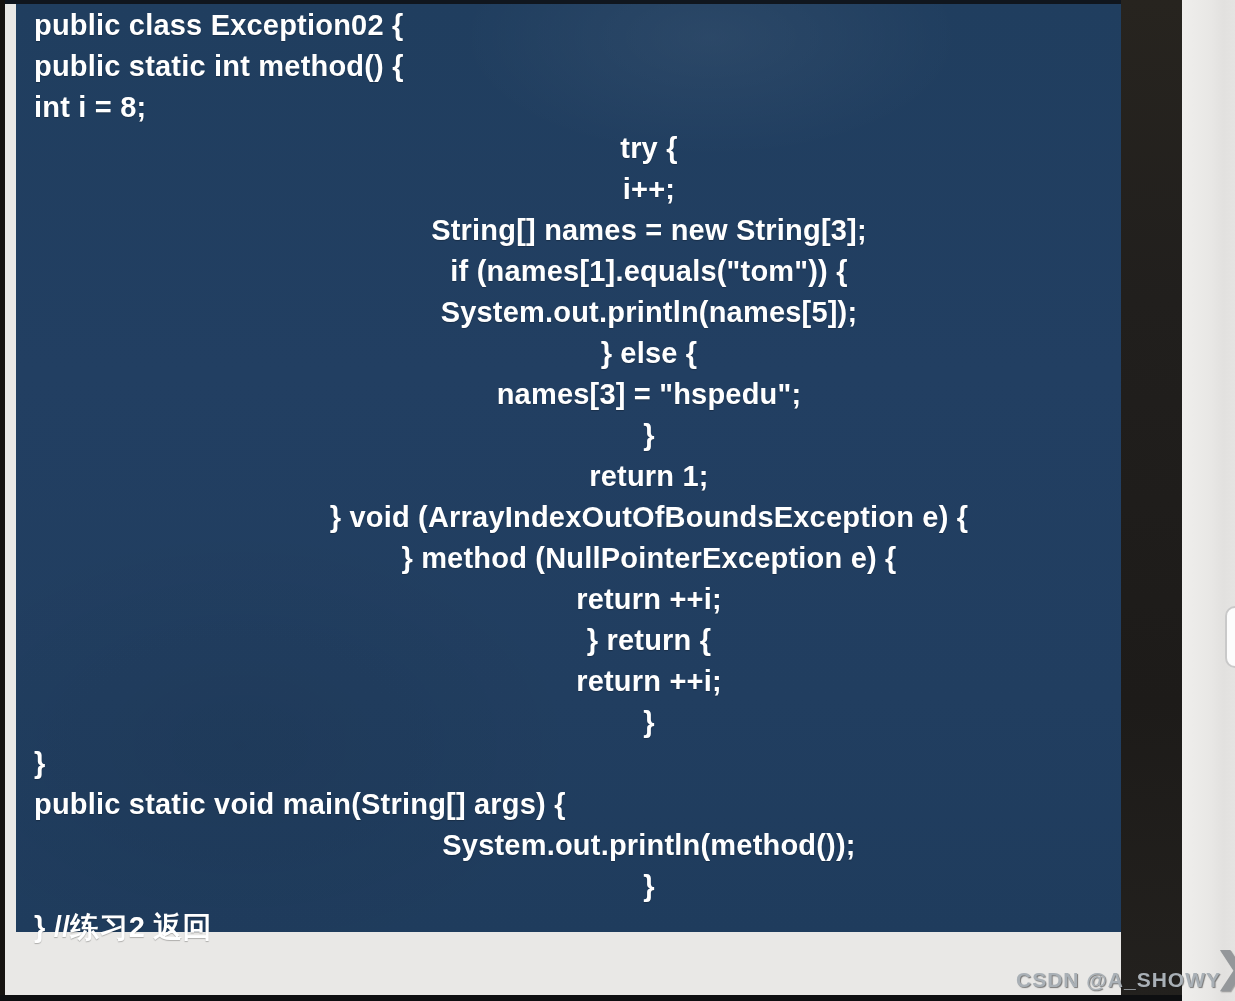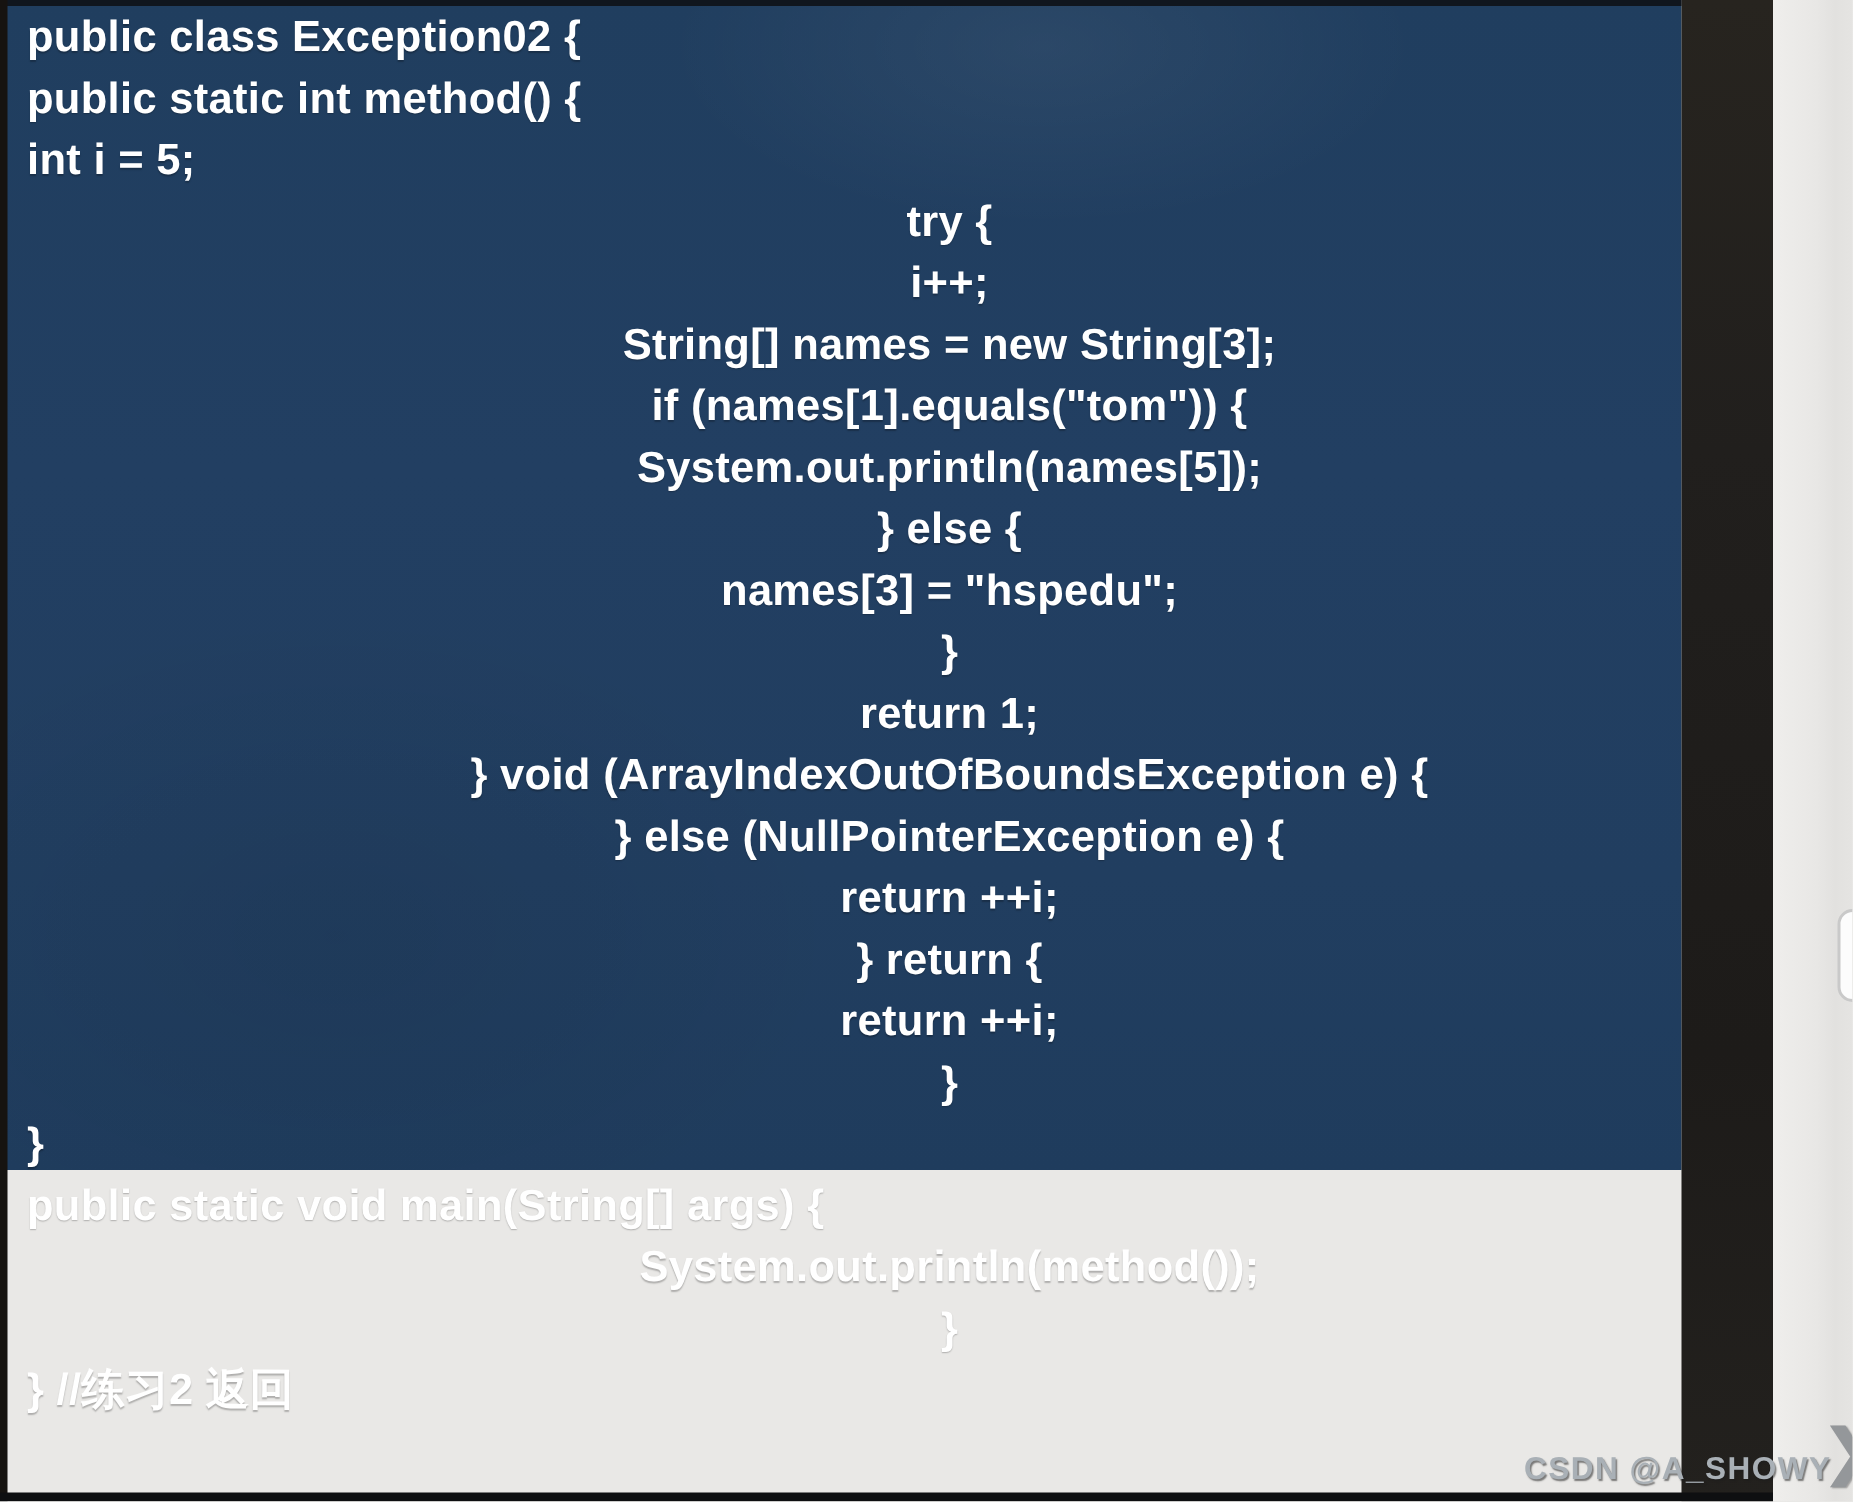--- a/index.html
+++ b/index.html
@@ -9,23 +9,23 @@
     position: relative;
     width: 1235px;
     height: 1001px;
     overflow: hidden;
     background: #e9e8e6;
   }
 
   
   .code-panel {
     position: absolute;
-    left: 0; top: 0;
+    left: 16px; top: 0;
     width: 1121px;
-    height: 780px;
+    height: 932px;
     background: linear-gradient(180deg, #203e5f 0%, #223f62 40%, #213e60 75%, #1f3c5d 100%);
   }
 
   
   .code-panel::before {
     content: "";
     position: absolute;
     inset: 0;
     background:
       radial-gradient(420px 200px at 62% 4%, rgba(255,255,255,0.05), rgba(255,255,255,0) 60%),
@@ -108,32 +108,32 @@
 </style>
 </head>
 <body>
 
 <div class="screen">
 
   <div class="code-panel">
     <div class="code-lines">
         <div class="code-line">public class Exception02 {</div>
         <div class="code-line">public static int method() {</div>
-        <div class="code-line">int i = 5;</div>
+        <div class="code-line">int i = 8;</div>
         <div class="code-line ind1">try {</div>
         <div class="code-line ind1">i++;</div>
         <div class="code-line ind1">String[] names = new String[3];</div>
         <div class="code-line ind1">if (names[1].equals("tom")) {</div>
         <div class="code-line ind1">System.out.println(names[5]);</div>
         <div class="code-line ind1">} else {</div>
         <div class="code-line ind1">names[3] = "hspedu";</div>
         <div class="code-line ind1">}</div>
         <div class="code-line ind1">return 1;</div>
         <div class="code-line ind1">} void (ArrayIndexOutOfBoundsException e) {</div>
-        <div class="code-line ind1">} else (NullPointerException e) {</div>
+        <div class="code-line ind1">} method (NullPointerException e) {</div>
         <div class="code-line ind1">return ++i;</div>
         <div class="code-line ind1">} return {</div>
         <div class="code-line ind1">return ++i;</div>
         <div class="code-line ind1">}</div>
         <div class="code-line">}</div>
         <div class="code-line">public static void main(String[] args) {</div>
         <div class="code-line ind1">System.out.println(method());</div>
         <div class="code-line ind1">}</div>
         <div class="code-line">} //练习2 返回</div>
       </div>

